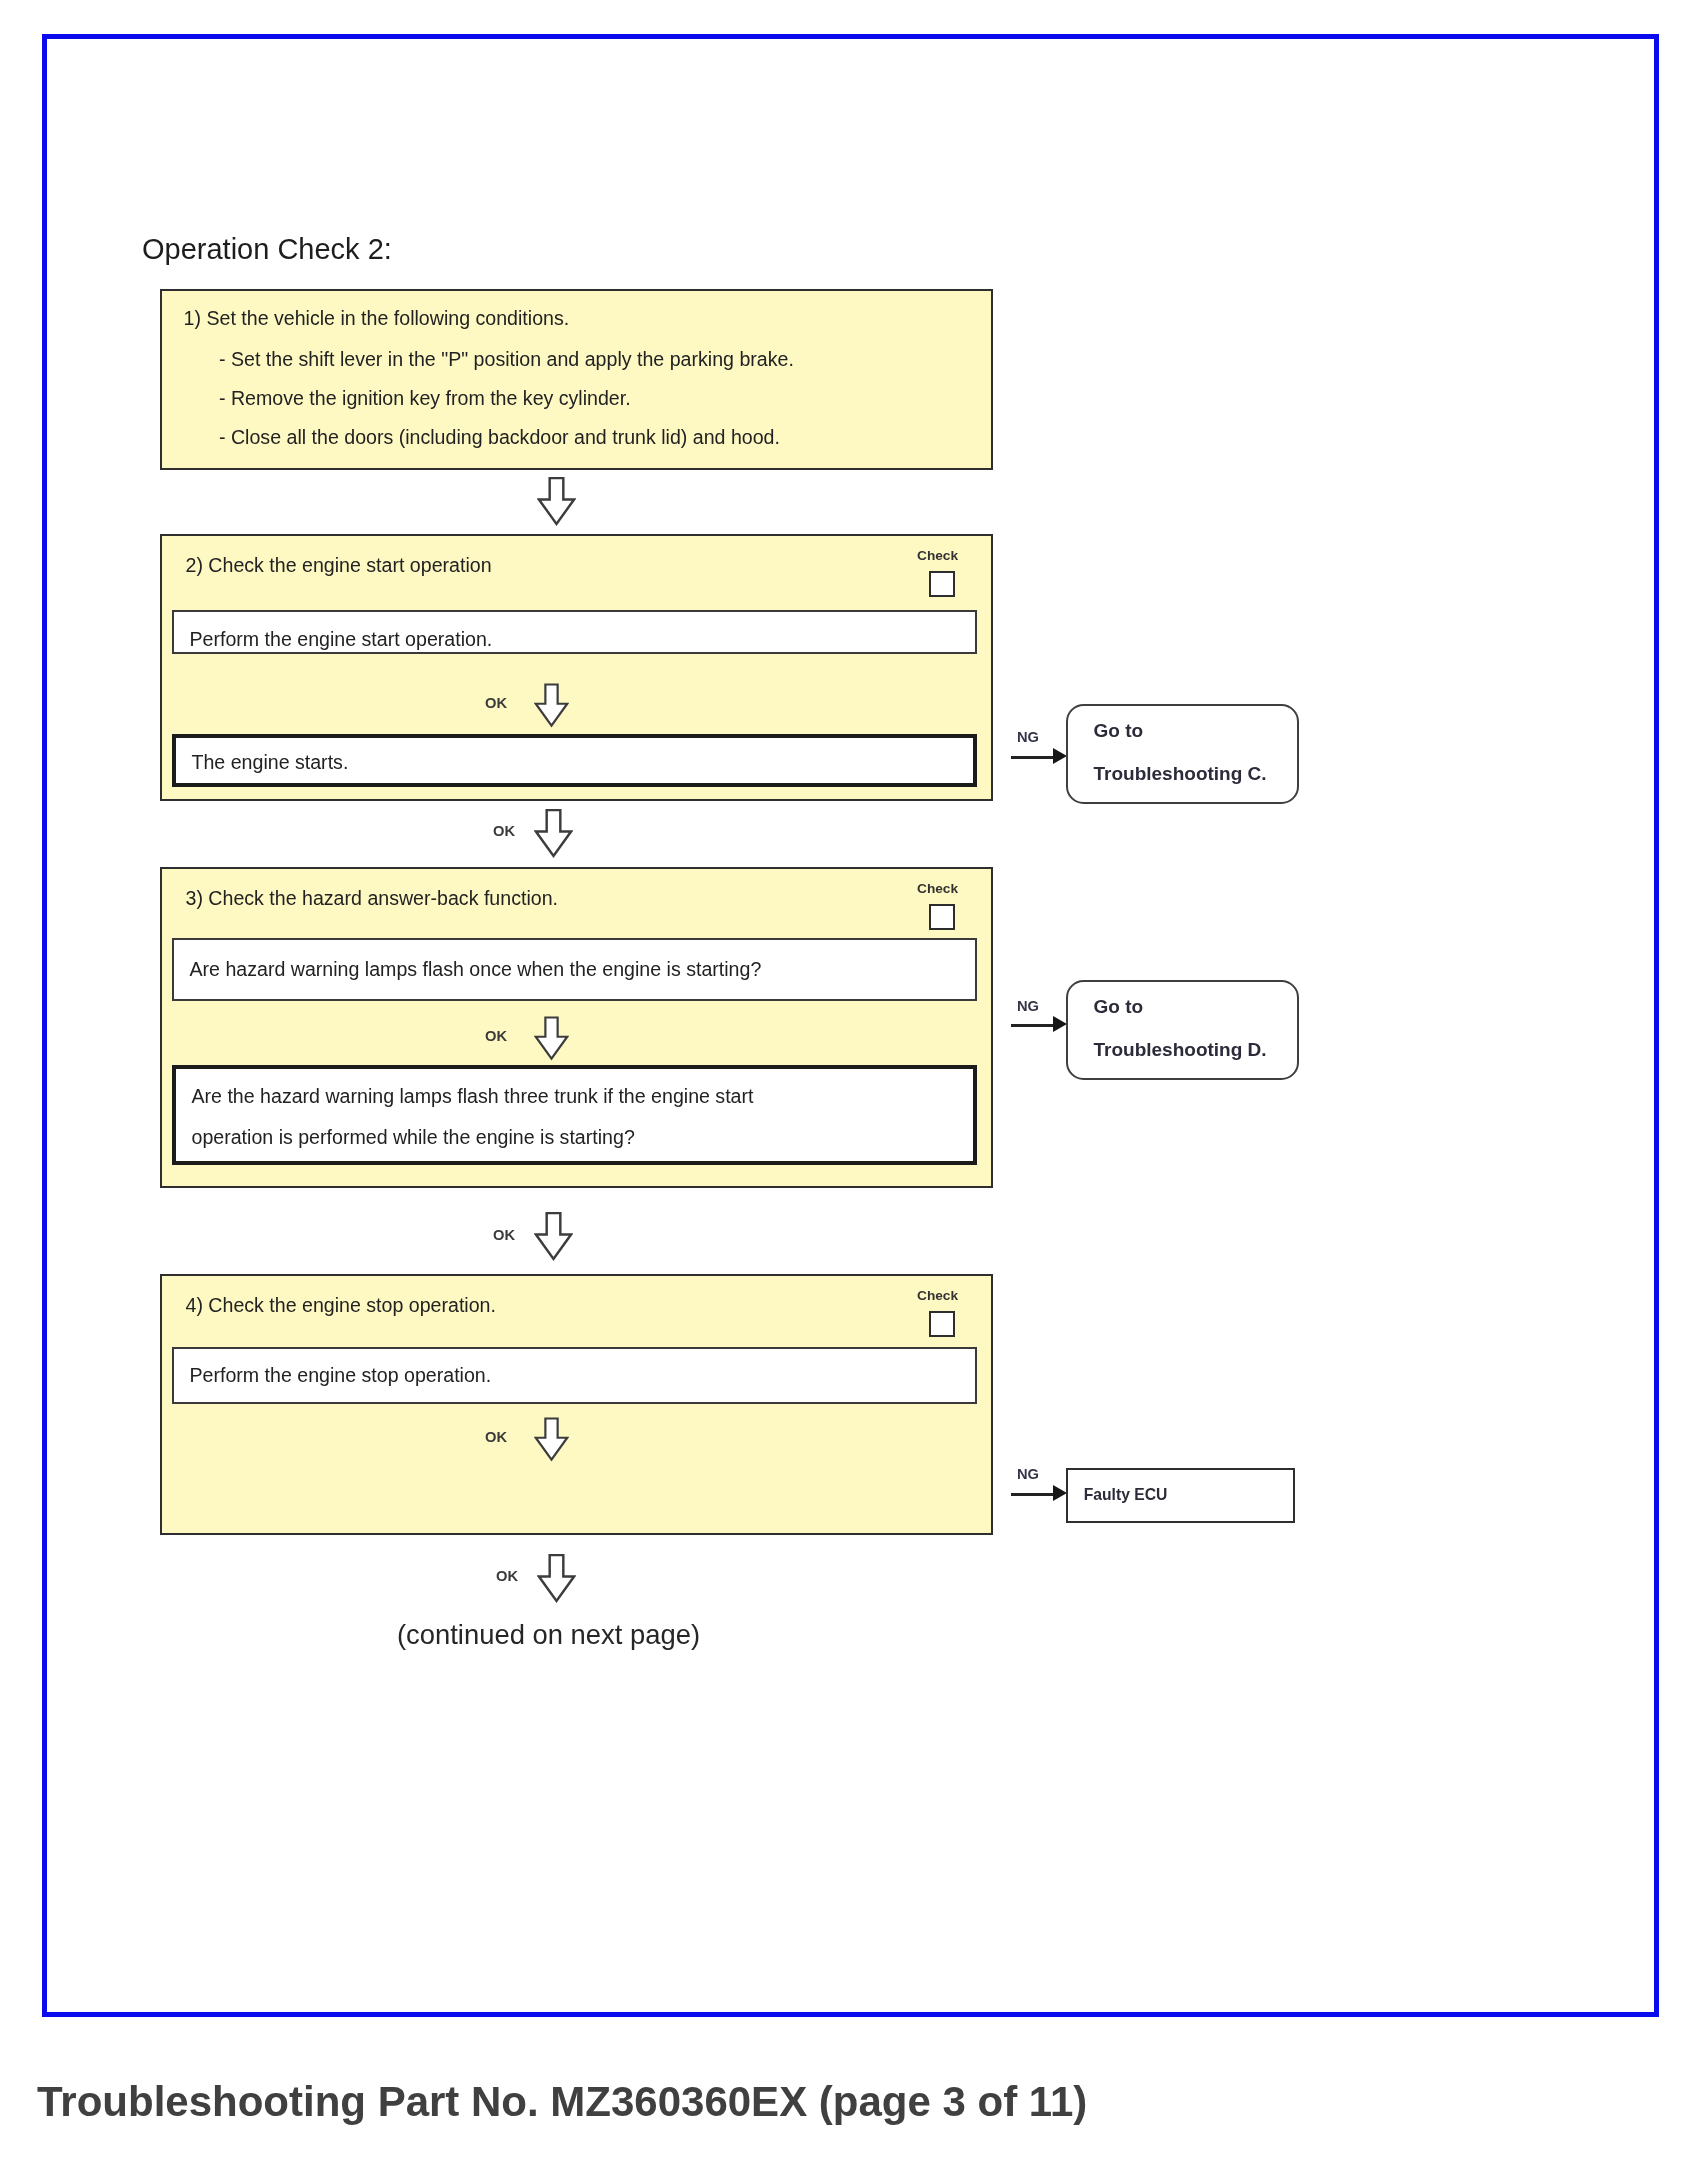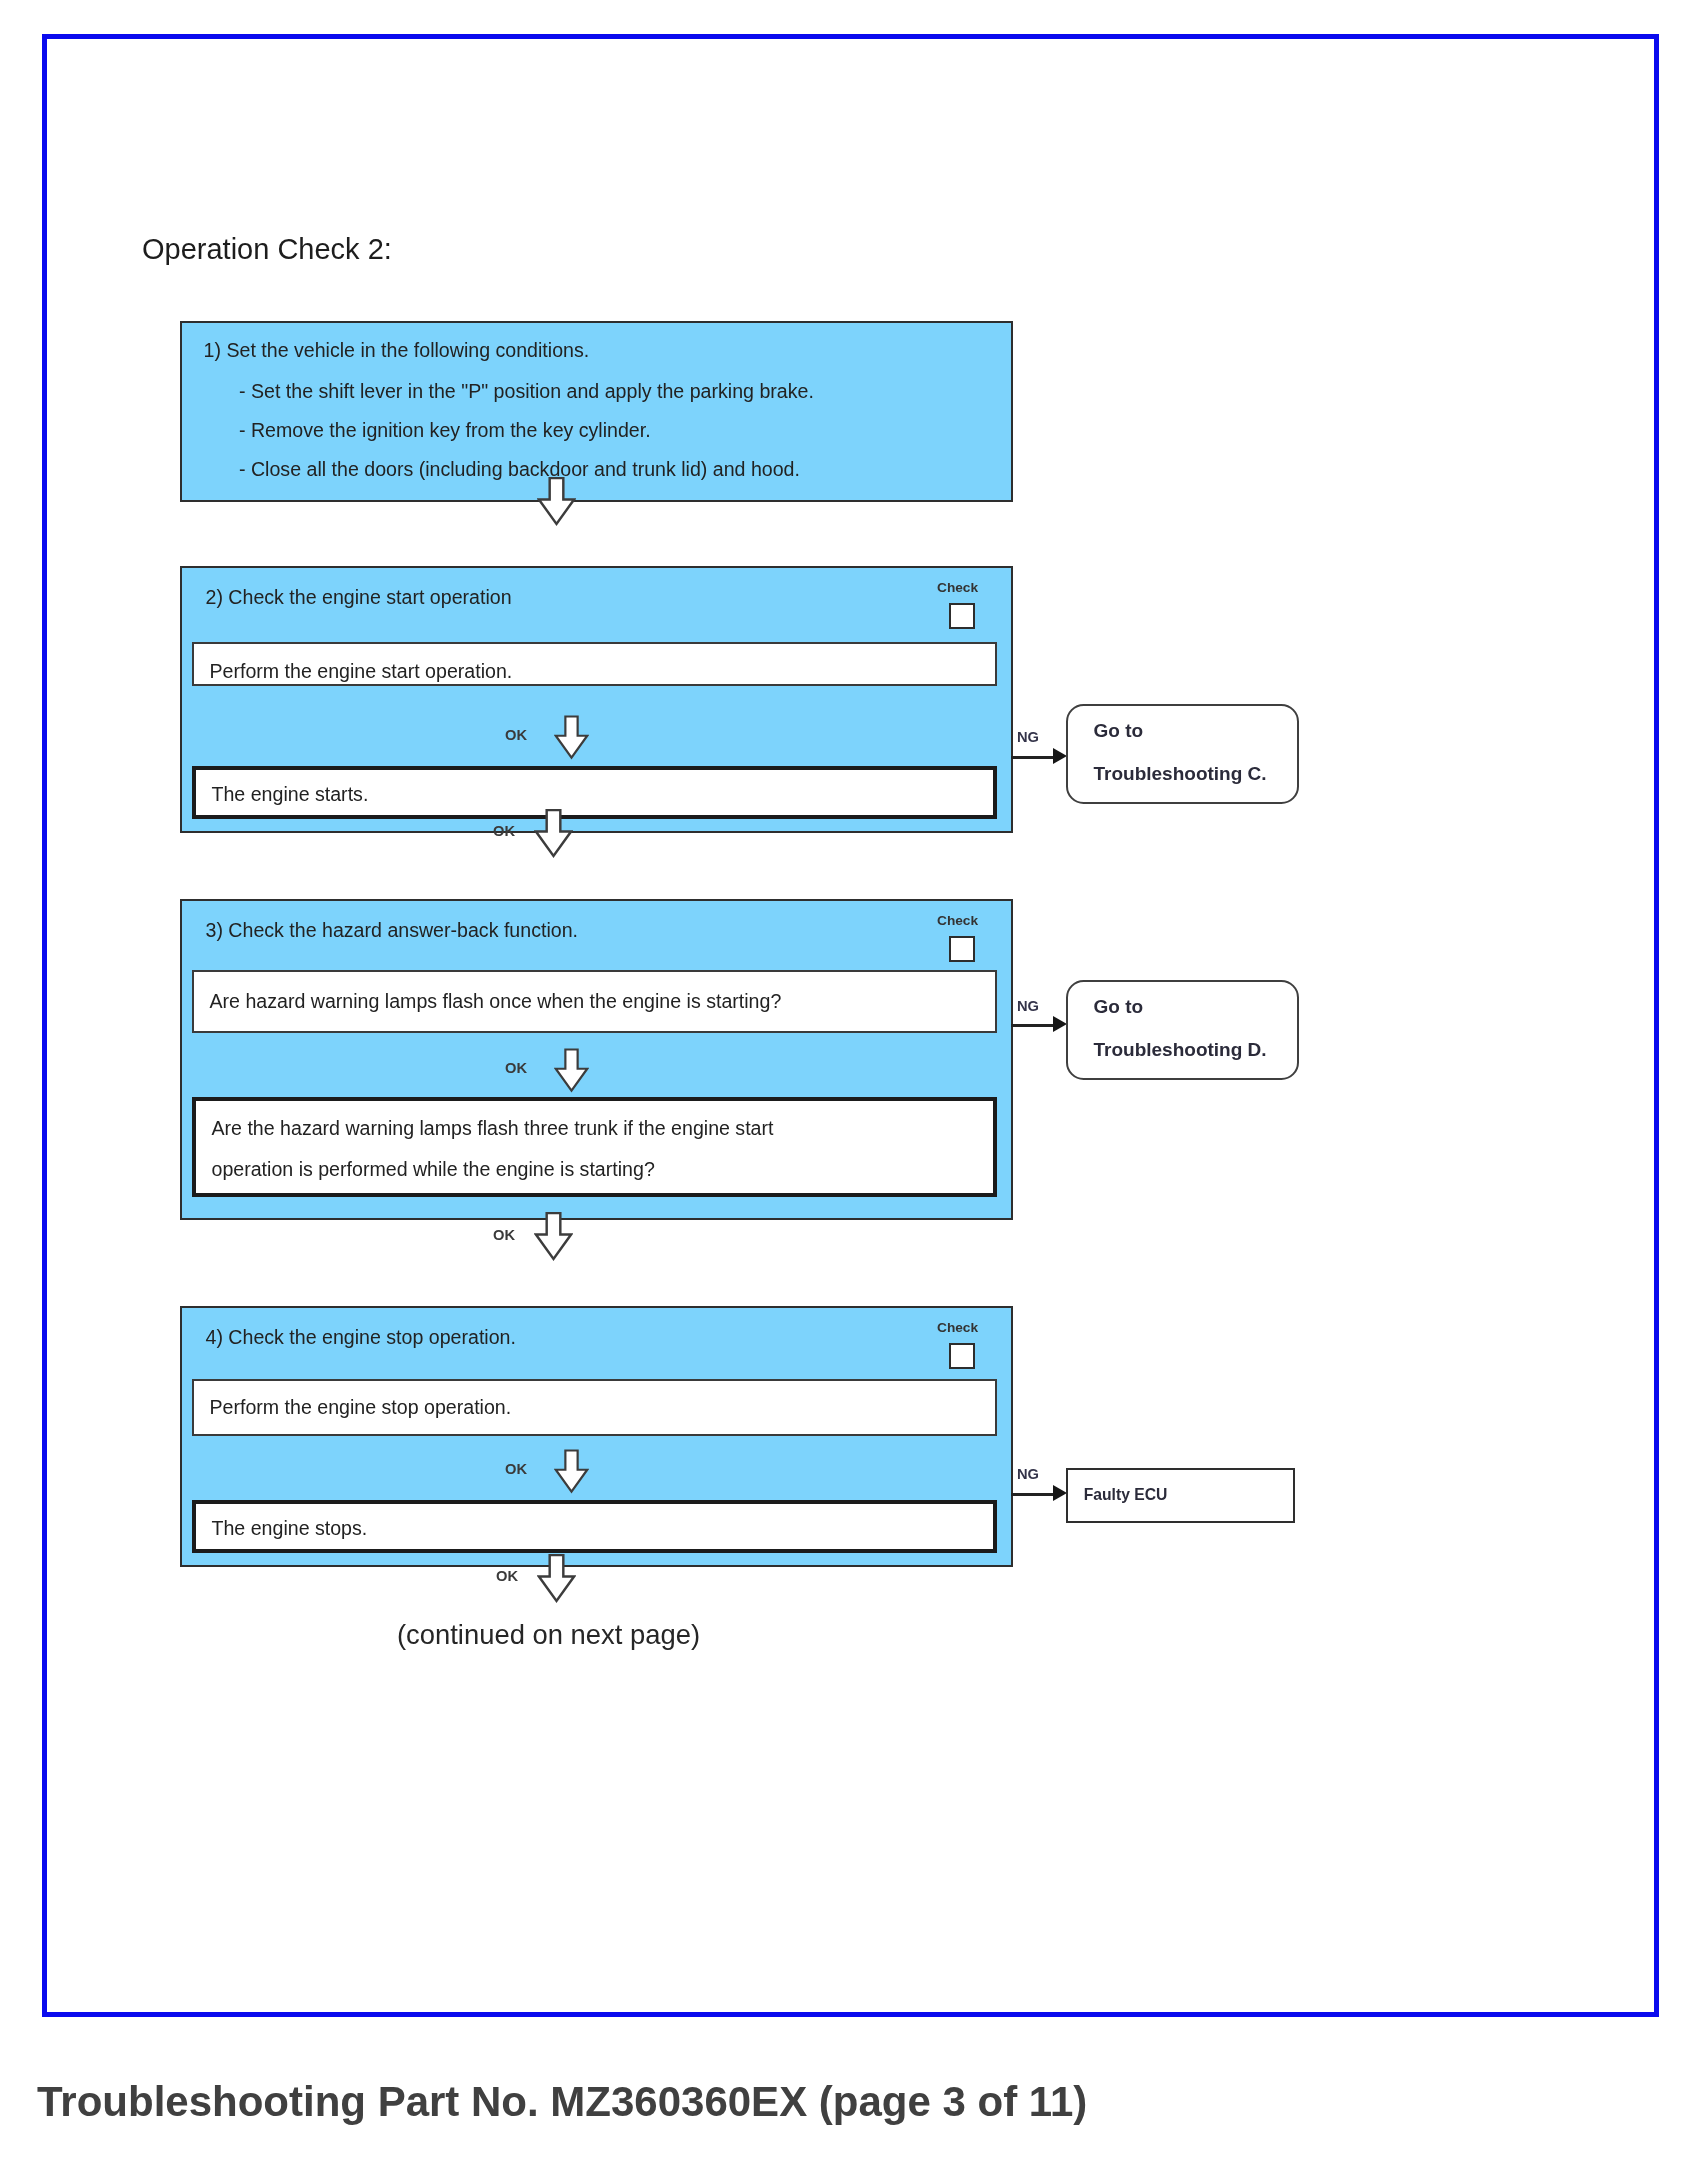--- a/index.html
+++ b/index.html
@@ -11,21 +11,21 @@
     position:relative;width:1706px;height:2157px;background:#ffffff;
     font-family:"Liberation Sans",sans-serif;color:#1f1f1f;overflow:hidden;
   }
   .frame{
     position:absolute;left:42px;top:34px;width:1607px;height:1973px;
     border:5.9px solid var(--frame-blue);background:#ffffff;
   }
   .hdr-title{position:absolute;left:397px;top:69px;width:539px;text-align:center;font-size:28px;color:#262626;}
   .sec-title{position:absolute;left:142px;top:233px;font-size:29px;color:#1d1d1d;}
 
-  .step-box{position:absolute;left:180px;width:833px;border:2.9px solid #2e2e2e;background:#7dd3fc;box-sizing:border-box;margin-top:32px;}
+  .step-box{position:absolute;left:160px;width:833px;border:2.9px solid #2e2e2e;background:#fef9c3;box-sizing:border-box;}
   .step-title{position:absolute;left:23.5px;top:17.6px;font-size:19.6px;color:#222;}
   .inner-box{position:absolute;left:9.8px;right:13.7px;border:2.9px solid #3a3a3a;background:#fff;box-sizing:border-box;}
   .inner-box.thick{border:4.9px solid #1b1b1b;}
   .inner-text{position:absolute;left:15.7px;font-size:19.6px;color:#222;white-space:nowrap;}
   .bullet{position:absolute;left:57px;font-size:19.6px;color:#222;white-space:nowrap;}
 
   .check-label{position:absolute;font-size:13.7px;font-weight:bold;color:#333;}
   .check-square{position:absolute;width:25.5px;height:25.5px;border:2.9px solid #2d2d2d;background:#fff;box-sizing:border-box;}
 
   .ok-label{position:absolute;font-size:14.7px;font-weight:bold;color:#3a3a3a;}
@@ -133,23 +133,20 @@
     <div class="step-title">4) Check the engine stop operation.</div>
     <div class="check-label" style="left:755px;top:11.8px;">Check</div>
     <div class="check-square" style="left:767px;top:35px;"></div>
     <div class="inner-box" style="top:71px;height:57px;">
       <div class="inner-text" style="top:14.7px;">Perform the engine stop operation.</div>
     </div>
     <div class="ok-label" style="left:323px;top:153px;">OK</div>
     <svg class="down-arrow" style="left:372px;top:139px;" width="35" height="49" viewBox="0 0 40 52">
         <use href="#blockArrow"></use>
       </svg>
-    <div class="inner-box thick" style="top:192px;height:53px;">
-      <div class="inner-text" style="top:12.7px;">The engine stops.</div>
-    </div>
   </div>
 
   <div class="ng-label" style="left:1017px;top:1466px;">NG</div>
   <div class="ng-line" style="left:1011px;top:1493px;width:45px;"></div>
   <div class="ng-head" style="left:1053px;top:1485px;"></div>
   <div class="plain-box" style="left:1066px;top:1468px;">
     <div class="rline">Faulty ECU</div>
   </div>
 
   <div class="ok-label" style="left:496px;top:1568px;">OK</div>

